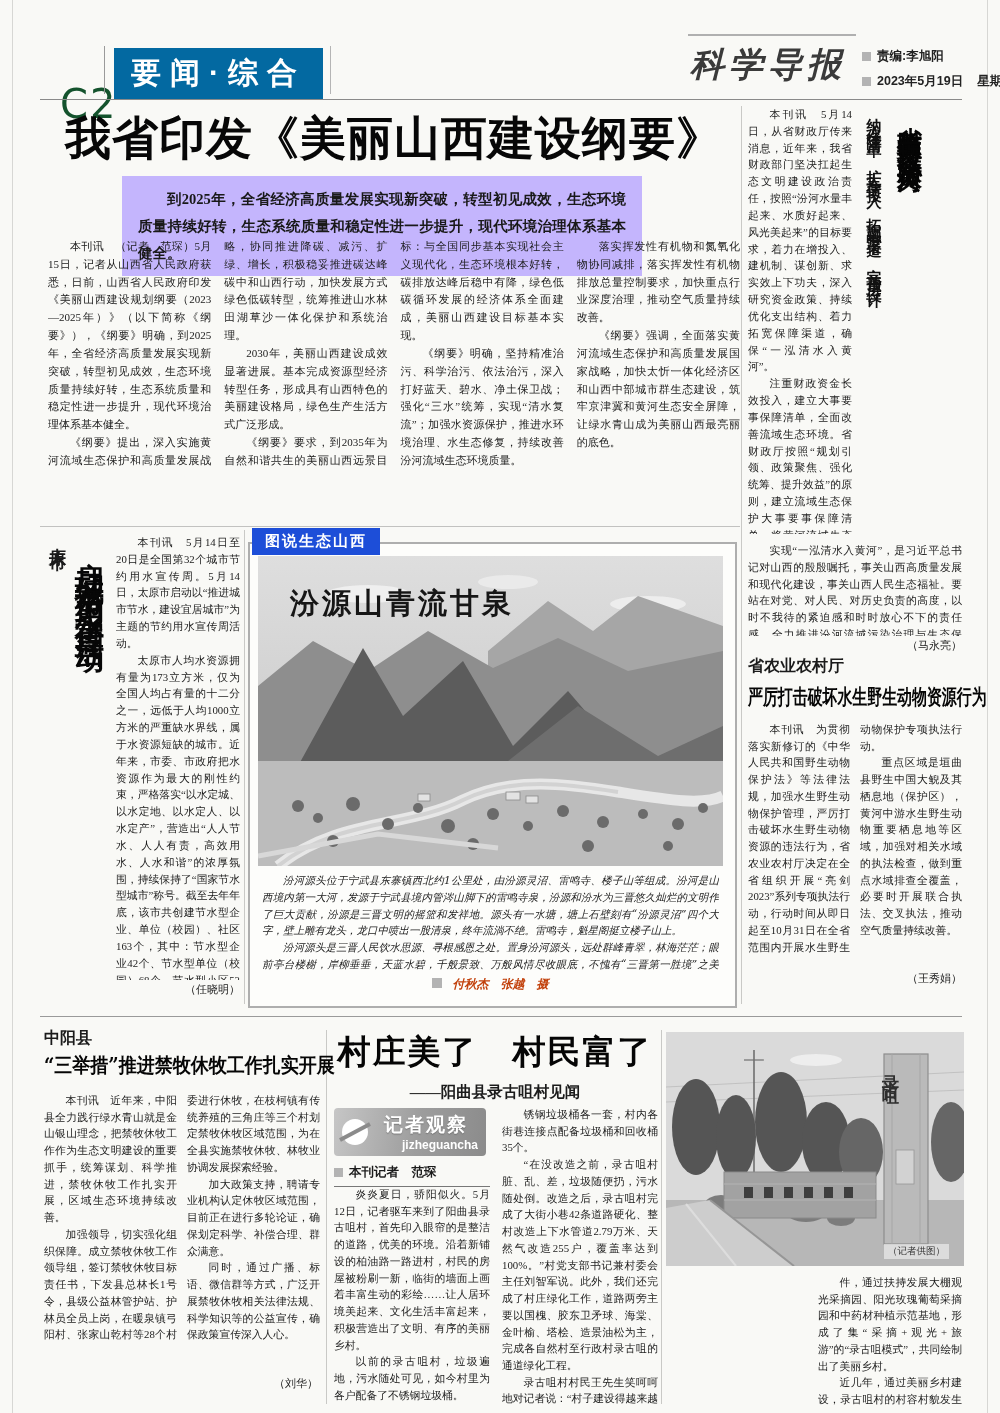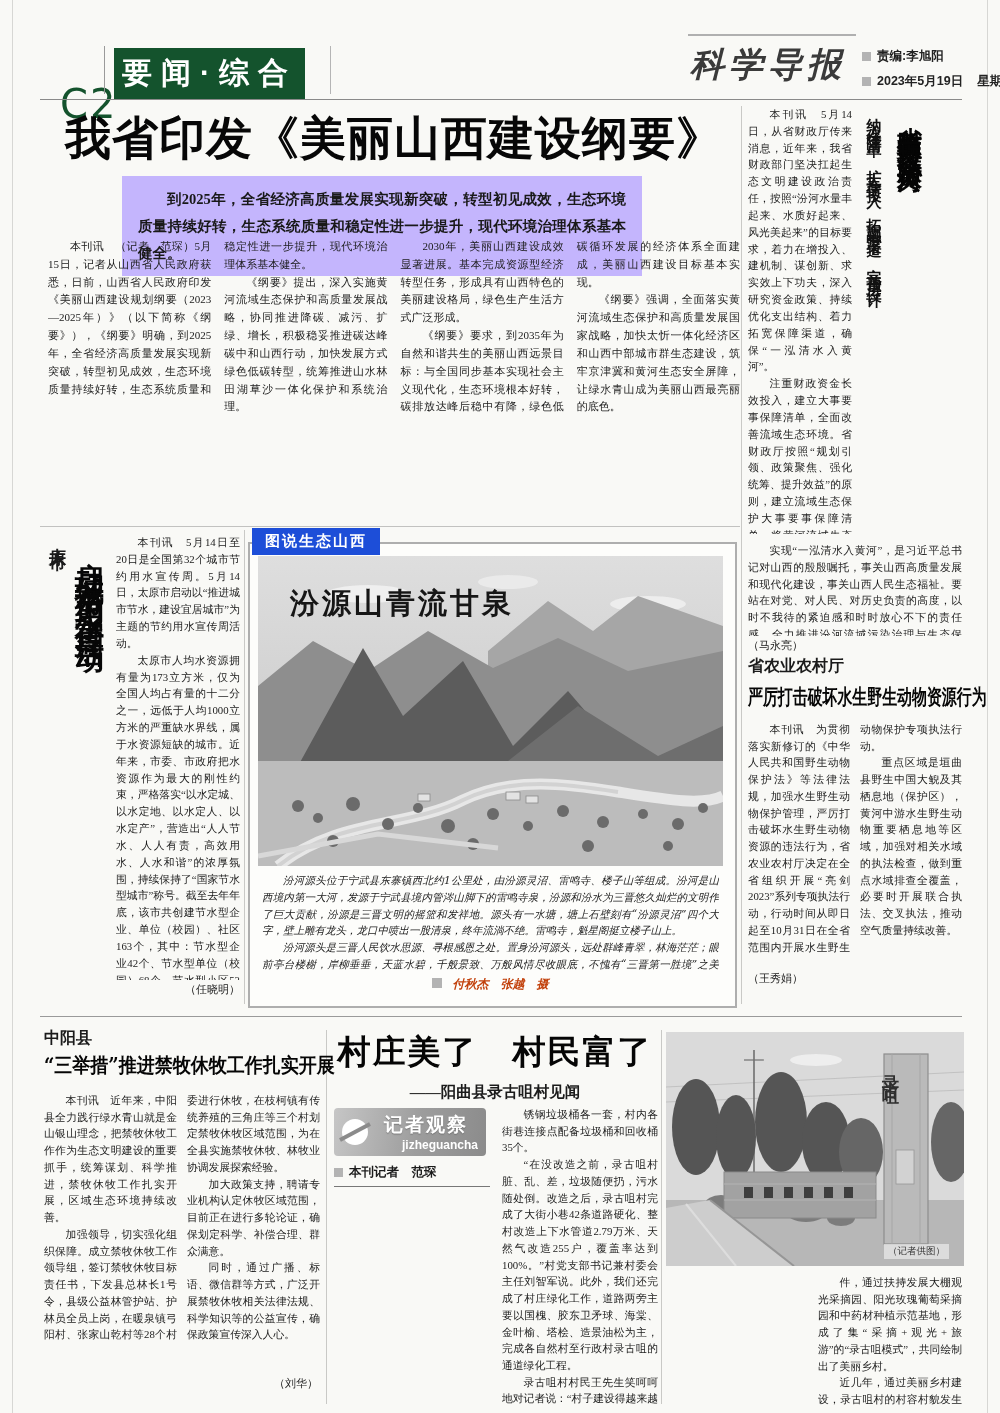--- a/index.html
+++ b/index.html
@@ -6,21 +6,21 @@
   #paper{position:relative;width:1000px;height:1413px;margin:0 auto;background:#f9f9f6;
          font-family:"Liberation Serif",serif;color:#1b1b1b;overflow:hidden;}
   .abs{position:absolute;}
   .edge{position:absolute;top:0;bottom:0;width:1px;background:#d7d7d4;}
   .hrule{position:absolute;height:1px;background:#8a8a8a;}
   .vrule{position:absolute;width:1px;background:#c9c9c6;}
 
   
   .pageno{left:60px;top:44px;font:400 40px "DejaVu Sans",sans-serif;color:#14532d;letter-spacing:2px;margin-top:37px;}
   .hdr-vr{left:104px;top:46px;height:48px;width:1px;background:#9a9a9a;position:absolute;}
-  .sec-bar{left:114px;top:48px;background:#14532d;color:#fff;padding:5px 8px;
+  .sec-bar{left:114px;top:48px;background:#0369a1;color:#fff;padding:5px 17px;
            font:900 30px "Liberation Sans",sans-serif;letter-spacing:9px;text-align:right;}
   .hdr-vr2{left:330px;top:46px;height:48px;width:1px;background:#b5b5b5;position:absolute;}
   .mast-rule{left:688px;top:34px;width:168px;height:2px;background:#b0b0b0;position:absolute;}
   .masthead{left:690px;top:42px;font:italic 900 34px "DejaVu Serif",serif;color:#3a3a3a;letter-spacing:5px;}
   .hdr-meta{left:862px;top:48px;font:700 12.5px "Liberation Sans",sans-serif;color:#222;}
   .hdr-meta .row{display:flex;align-items:center;margin-bottom:8px;white-space:nowrap;}
   .sq{display:inline-block;width:9px;height:9px;background:#b3b3b3;margin-right:6px;flex:0 0 auto;}
   .hdr-bottom{left:40px;top:99px;width:922px;}
 
   
@@ -37,21 +37,21 @@
   .fin{left:748px;top:106px;width:214px;}
   .fin-row{display:flex;align-items:stretch;height:428px;}
   .fin-colA{width:104px;height:428px;overflow:hidden;font-size:10.8px;line-height:1.56;text-align:justify;}
   .fin-colA p{margin:0;text-indent:2em;}
   .fin-sub{writing-mode:vertical-rl;text-orientation:upright;font:700 15px "Liberation Serif",serif;
     letter-spacing:5px;margin-left:12px;color:#111;}
   .fin-head{writing-mode:vertical-rl;text-orientation:upright;margin-left:10px;
     font:900 25px "DejaVu Serif",serif;letter-spacing:3px;color:#050505;}
   .fin-bottom{margin-top:8px;height:94px;overflow:hidden;font-size:10.8px;line-height:1.56;text-align:justify;}
   .fin-bottom p{margin:0;text-indent:2em;}
-  .byline-r{text-align:left;font-size:11px;margin-top:2px;}
+  .byline-r{text-align:right;font-size:11px;margin-top:2px;}
 
   
   .ty-kicker{left:46px;top:534px;writing-mode:vertical-rl;text-orientation:upright;
     font:700 17px "Liberation Sans",sans-serif;letter-spacing:3px;}
   .ty-head{left:70px;top:538px;writing-mode:vertical-rl;text-orientation:upright;height:460px;
     font:900 29px "Liberation Sans",sans-serif;letter-spacing:7px;color:#070707;}
   .ty-body{left:116px;top:534px;width:124px;height:446px;font-size:10.8px;line-height:1.56;}
   .ty-byline{left:116px;top:982px;width:124px;text-align:right;font-size:11px;}
 
   
@@ -142,20 +142,22 @@
 
   <div class="abs main-headline">我省印发《美丽山西建设纲要》</div>
   <div class="abs standfirst">
       <p class="para">到2025年，全省经济高质量发展实现新突破，转型初见成效，生态环境质量持续好转，生态系统质量和稳定性进一步提升，现代环境治理体系基本健全。</p>
     </div>
   <div class="abs body-txt main-body">
       <p class="para">本刊讯　（记者　范琛）5月15日，记者从山西省人民政府获悉，日前，山西省人民政府印发《美丽山西建设规划纲要（2023—2025年）》（以下简称《纲要》），《纲要》明确，到2025年，全省经济高质量发展实现新突破，转型初见成效，生态环境质量持续好转，生态系统质量和稳定性进一步提升，现代环境治理体系基本健全。</p>
       <p class="para">《纲要》提出，深入实施黄河流域生态保护和高质量发展战略，协同推进降碳、减污、扩绿、增长，积极稳妥推进碳达峰碳中和山西行动，加快发展方式绿色低碳转型，统筹推进山水林田湖草沙一体化保护和系统治理。</p>
       <p class="para">2030年，美丽山西建设成效显著进展。基本完成资源型经济转型任务，形成具有山西特色的美丽建设格局，绿色生产生活方式广泛形成。</p>
       <p class="para">《纲要》要求，到2035年为自然和谐共生的美丽山西远景目标：与全国同步基本实现社会主义现代化，生态环境根本好转，碳排放达峰后稳中有降，绿色低碳循环发展的经济体系全面建成，美丽山西建设目标基本实现。</p>
+      <p class="para">《纲要》明确，坚持精准治污、科学治污、依法治污，深入打好蓝天、碧水、净土保卫战；强化“三水”统筹，实现“清水复流”；加强水资源保护，推进水环境治理、水生态修复，持续改善汾河流域生态环境质量。</p>
+      <p class="para">落实挥发性有机物和氮氧化物协同减排，落实挥发性有机物排放总量控制要求，加快重点行业深度治理，推动空气质量持续改善。</p>
       <p class="para">《纲要》强调，全面落实黄河流域生态保护和高质量发展国家战略，加快太忻一体化经济区和山西中部城市群生态建设，筑牢京津冀和黄河生态安全屏障，让绿水青山成为美丽山西最亮丽的底色。</p>
     </div>
 
   <div class="hrule" style="left:40px;top:526px;width:700px;background:#c2c2c0;"></div>
   <div class="vrule" style="left:741px;top:106px;height:898px;"></div>
   <div class="vrule" style="left:244px;top:530px;height:474px;"></div>
 
   <div class="abs fin">
     <div class="fin-row">
       <div class="fin-colA">
@@ -267,20 +269,24 @@
     <span class="logo-ic"></span>
     <span class="logo-txt">
       <span class="logo-cn">记者观察</span>
       <span class="logo-en">jizheguancha</span>
     </span>
   </div>
   <div class="abs vg-byline">
     <span class="sq"></span>
     <span>本刊记者　范琛</span>
   </div>
+  <div class="abs body-txt vg-col vg-c1">
+      <p class="para">炎炎夏日，骄阳似火。5月12日，记者驱车来到了阳曲县录古咀村，首先印入眼帘的是整洁的道路，优美的环境。沿着新铺设的柏油路一路进村，村民的房屋被粉刷一新，临街的墙面上画着丰富生动的彩绘……让人居环境美起来、文化生活丰富起来，积极营造出了文明、有序的美丽乡村。</p>
+      <p class="para">以前的录古咀村，垃圾遍地，污水随处可见，如今村里为各户配备了不锈钢垃圾桶。</p>
+    </div>
   <div class="abs body-txt vg-col vg-c2">
       <p class="para">锈钢垃圾桶各一套，村内各街巷连接点配备垃圾桶和回收桶35个。</p>
       <p class="para">“在没改造之前，录古咀村脏、乱、差，垃圾随便扔，污水随处倒。改造之后，录古咀村完成了大街小巷42条道路硬化、整村改造上下水管道2.79万米、天然气改造255户，覆盖率达到100%。”村党支部书记兼村委会主任刘智军说。此外，我们还完成了村庄绿化工作，道路两旁主要以国槐、胶东卫矛球、海棠、金叶榆、塔桧、造景油松为主，完成各自然村至行政村录古咀的通道绿化工程。</p>
       <p class="para">录古咀村村民王先生笑呵呵地对记者说：“村子建设得越来越漂亮，村庄美了，知名度高了，我们的收入也提高了。”</p>
     </div>
   <div class="abs body-txt vg-col vg-c4">
       <p class="para">件，通过扶持发展大棚观光采摘园、阳光玫瑰葡萄采摘园和中药材种植示范基地，形成了集“采摘+观光+旅游”的“录古咀模式”，共同绘制出了美丽乡村。</p>
       <p class="para">近几年，通过美丽乡村建设，录古咀村的村容村貌发生了翻天覆地的变化，2020年，录古咀村更是荣获了国家级乡村荣誉称号。“下一步，我们将再接再厉，持续改善人居环境、人民幸福指数再提升。”刘智军信心满满地说。</p>
     </div>
 

